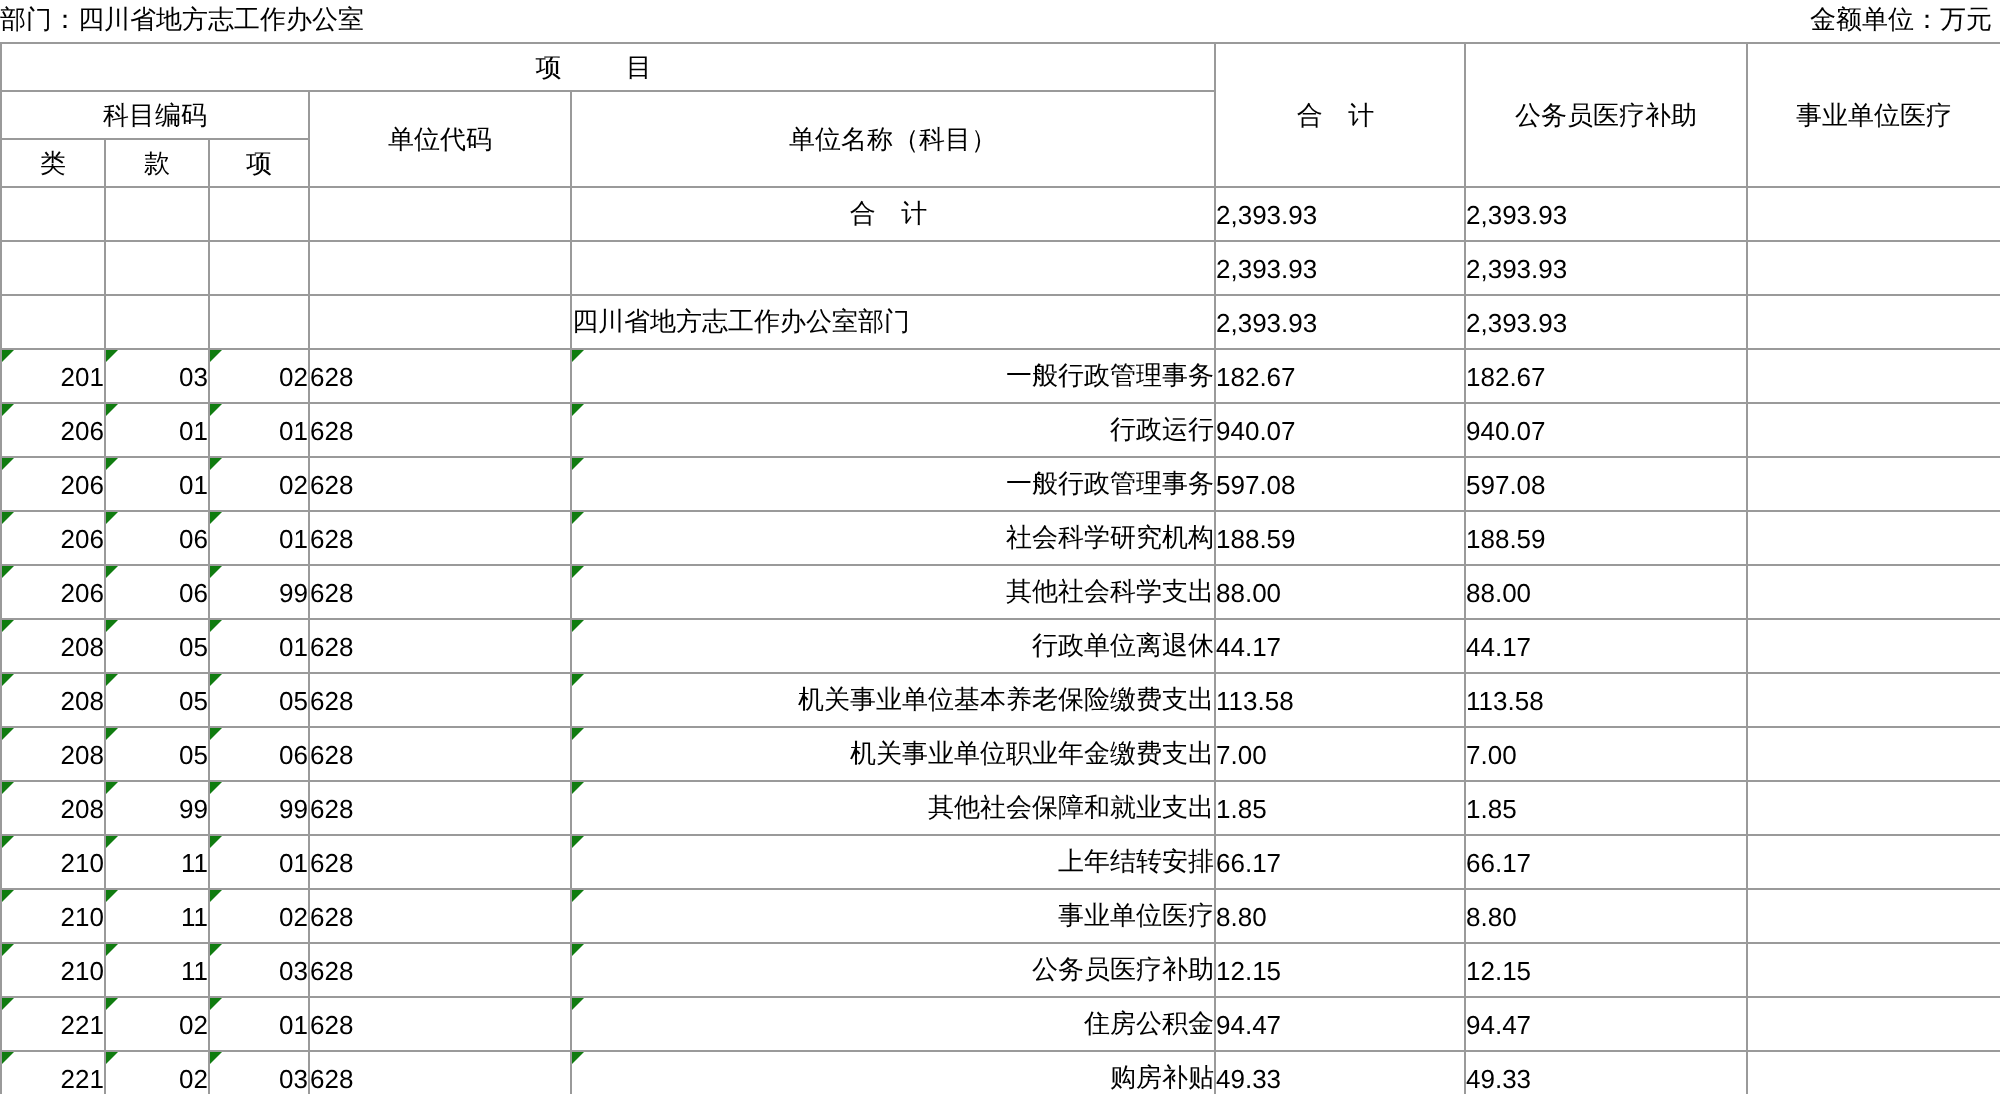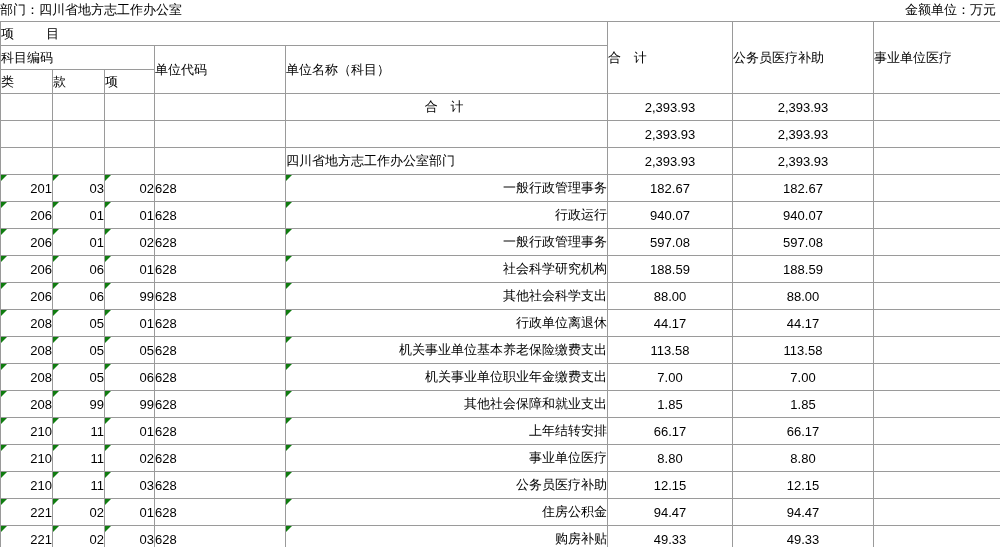--- a/index.html
+++ b/index.html
@@ -39,24 +39,24 @@
   }
   table.sheet td, table.sheet th {
     border: 1px solid #9a9a9a;
     font-weight: normal;
     font-size: 13px;
     padding: 0;
     vertical-align: middle;
     box-sizing: border-box;
   }
   .ctr { text-align: center; }
-  .rgt { text-align: center; padding-right: 6px; margin-top: 32px; }
+  .rgt { text-align: left; padding-right: 6px; margin-top: 32px; }
   .lft { text-align: left; padding-left: 6px; }
   .hdr {
-    text-align: left;
+    text-align: center;
     height: 24px;
   }
   .row td { height: 27px; }
   .bold { font-weight: bold; }
 
   
   .mark { position: relative; text-align: right; }
   .mark::before {
     content: "";
     position: absolute;

